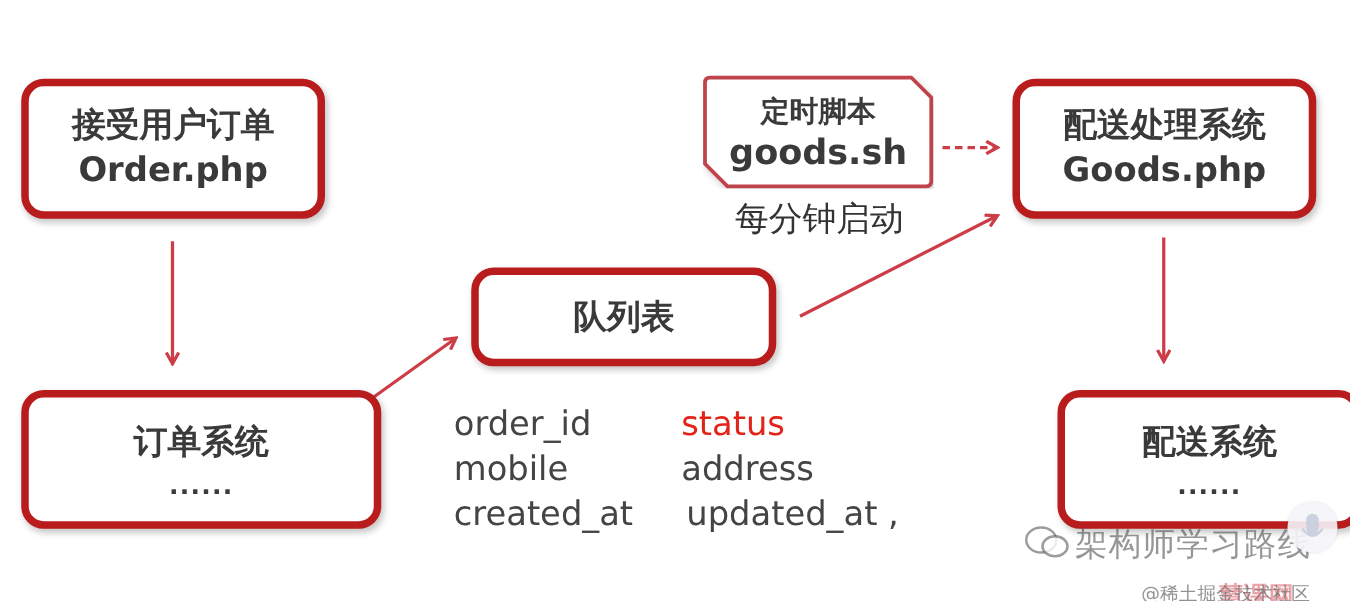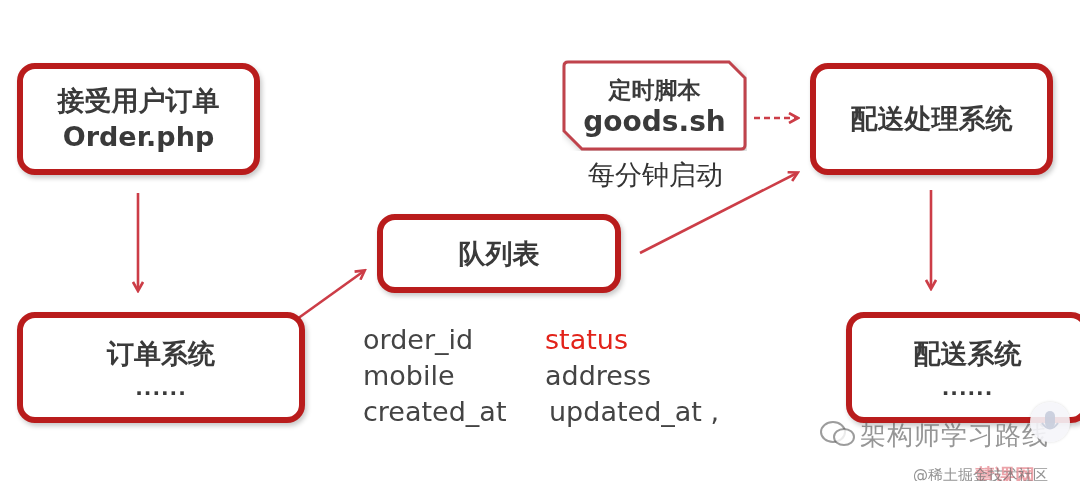--- a/index.html
+++ b/index.html
@@ -82,20 +82,21 @@
   </svg>
   <div id="n-script-text">
     <div class="l1">定时脚本</div>
     <div class="l2">goods.sh</div>
   </div>
 </div>
 <div class="caption">每分钟启动</div>
 
 <div class="node" id="n-goods">
   <div class="l1">配送处理系统</div>
+  <div class="l2">Goods.php</div>
 </div>
 
 <div class="node" id="n-deliver">
   <div class="l1">配送系统</div>
   <div class="dots">......</div>
 </div>
 
 <div class="fields">
   <span class="field" style="left:0;top:0;">order_id</span>
   <span class="field hl" style="left:182px;top:0;">status</span>

